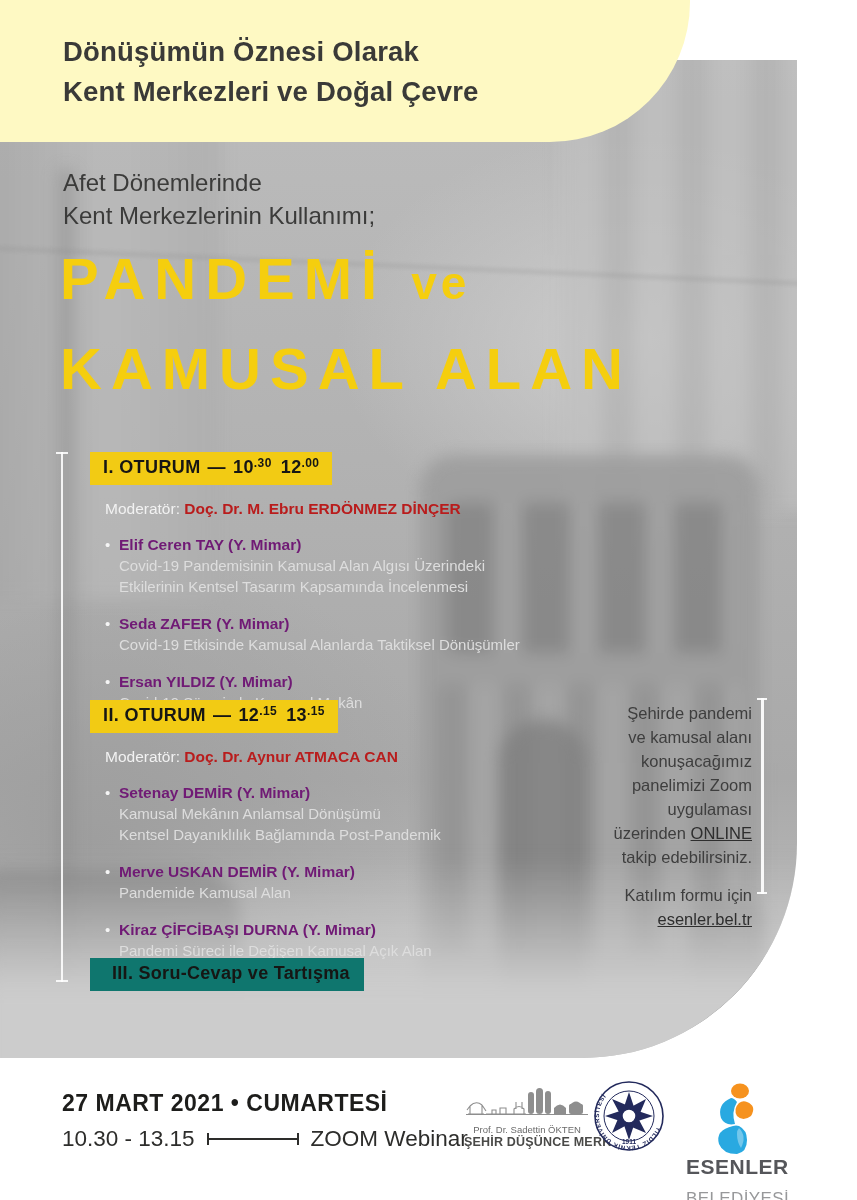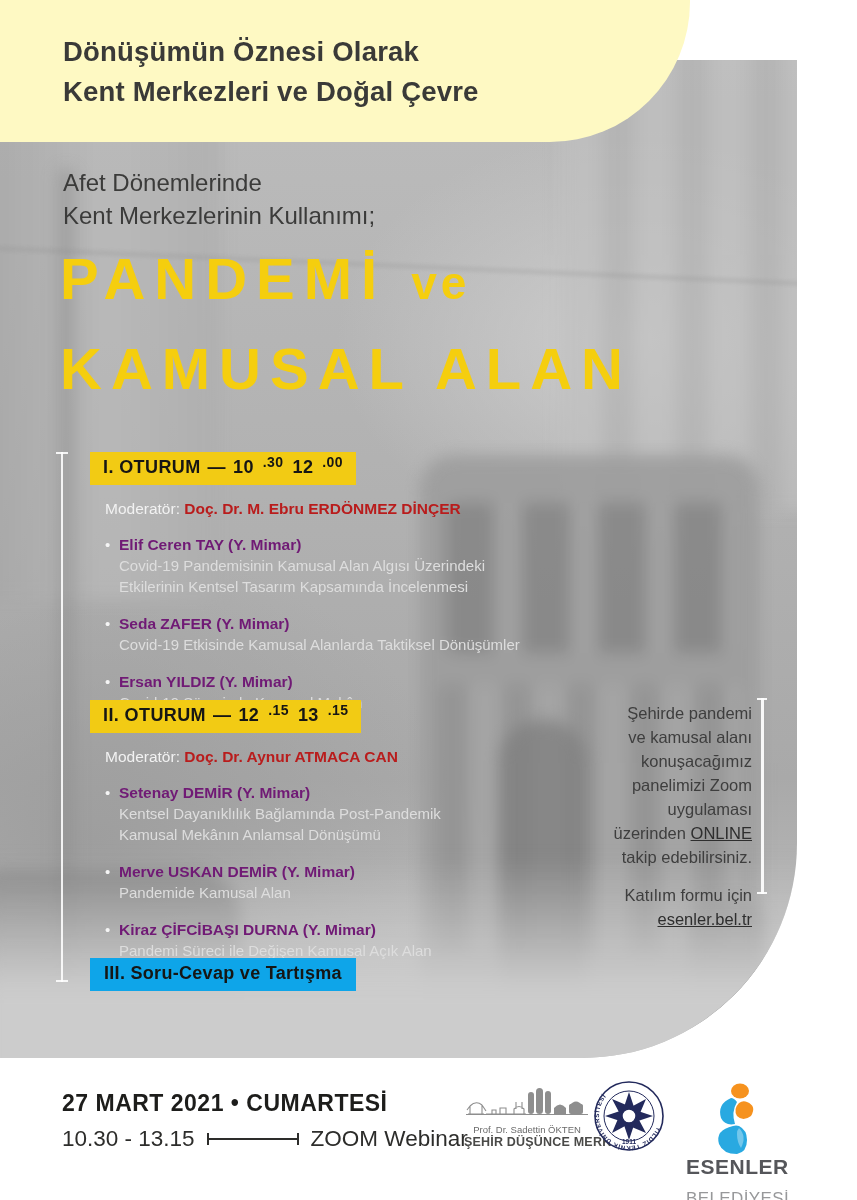--- a/index.html
+++ b/index.html
@@ -48,33 +48,33 @@
     background:rgba(255,255,255,.88); z-index:4; }
   .left-rule::before, .left-rule::after { content:""; position:absolute; left:-5px; width:12px; height:2px;
     background:rgba(255,255,255,.88); }
   .left-rule::before { top:0; } .left-rule::after { bottom:0; }
 
   .session { position:absolute; left:90px; width:480px; z-index:4; color:#ffffff; }
   .session-1 { top:452px; } .session-2 { top:700px; }
   .sess-box { display:inline-flex; align-items:baseline; background:#F2CB14; color:#161614;
     font-weight:800; font-size:18px; padding:5px 13px 7px 13px; letter-spacing:.4px; white-space:nowrap; }
   .sess-box .dash { margin:0 7px; }
-  .sess-box sup { font-size:14px; position:relative; top:-6px; font-weight:800;margin-left:9px; }
+  .sess-box sup { font-size:12px; position:relative; top:-6px; font-weight:800; }
   .sess-box .t2 { margin-left:9px; }
   .moderator { margin:15px 0 0 15px; font-size:15.5px; white-space:nowrap; }
   .mod-label { color:#F2F2F2; font-weight:400; }
   .mod-name  { color:#b91c1c; font-weight:700; }
   .speaker { display:flex; margin:16px 0 0 15px; }
   .bullet { width:14px; font-size:15px; color:#F5F5F5; line-height:21px; }
   .sp-name { font-size:15.5px; font-weight:700; line-height:21px; color:#701a75; white-space:nowrap; }
   .topic-line { display:block; font-size:15px; line-height:21px; color:#DDDDDD; font-weight:400; white-space:nowrap; }
 
   .sess3-box { position:absolute; left:90px; top:958px; z-index:4; display:inline-block;
-    background:#0ea5e9; color:#161614; font-weight:800; font-size:18px;
-    padding:5px 14px 7px 14px; letter-spacing:.3px; white-space:nowrap; }
+    background:#0f766e; color:#161614; font-weight:800; font-size:18px;
+    padding:5px 14px 7px 22px; letter-spacing:.3px; white-space:nowrap; }
 
   
   .zoom-info { position:absolute; right:105px; top:701px; z-index:4; text-align:right;
     font-size:16.5px; line-height:24px; color:#3E3E3E; }
   .zi-line { white-space:nowrap; }
   .zi-link { font-weight:400; text-decoration:underline; color:#2E2E2E; cursor:pointer; }
   .zi-gap { height:14px; }
   .right-rule { position:absolute; left:761px; top:698px; width:2.5px; height:196px;
     background:rgba(255,255,255,.92); z-index:4; }
   .right-rule::before, .right-rule::after { content:""; position:absolute; left:-4px; width:10px; height:2px;
@@ -181,22 +181,22 @@
         <sup>.15</sup>
     </span>
     <div class="moderator">
       <span class="mod-label">Moderatör:</span>
       <span class="mod-name">Doç. Dr. Aynur ATMACA CAN</span>
     </div>
     <div class="speaker">
       <span class="bullet">•</span>
       <div>
         <div class="sp-name">Setenay DEMİR (Y. Mimar)</div>
+        <span class="topic-line">Kamusal Mekânın Anlamsal Dönüşümü</span>
         <span class="topic-line">Kentsel Dayanıklılık Bağlamında Post-Pandemik</span>
-        <span class="topic-line">Kamusal Mekânın Anlamsal Dönüşümü</span>
       </div>
     </div>
     <div class="speaker">
       <span class="bullet">•</span>
       <div>
         <div class="sp-name">Merve USKAN DEMİR (Y. Mimar)</div>
         <span class="topic-line">Pandemide Kamusal Alan</span>
       </div>
     </div>
     <div class="speaker">

